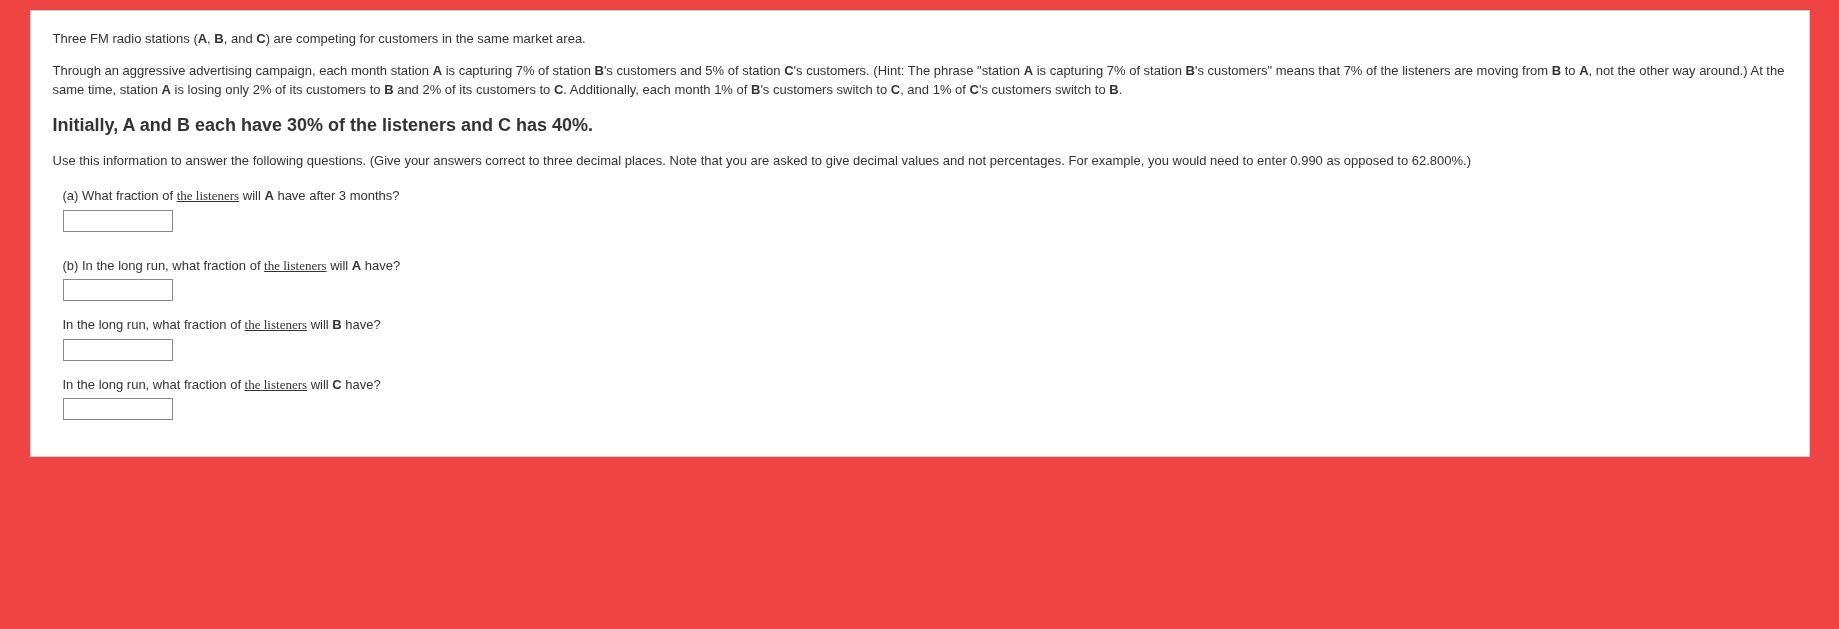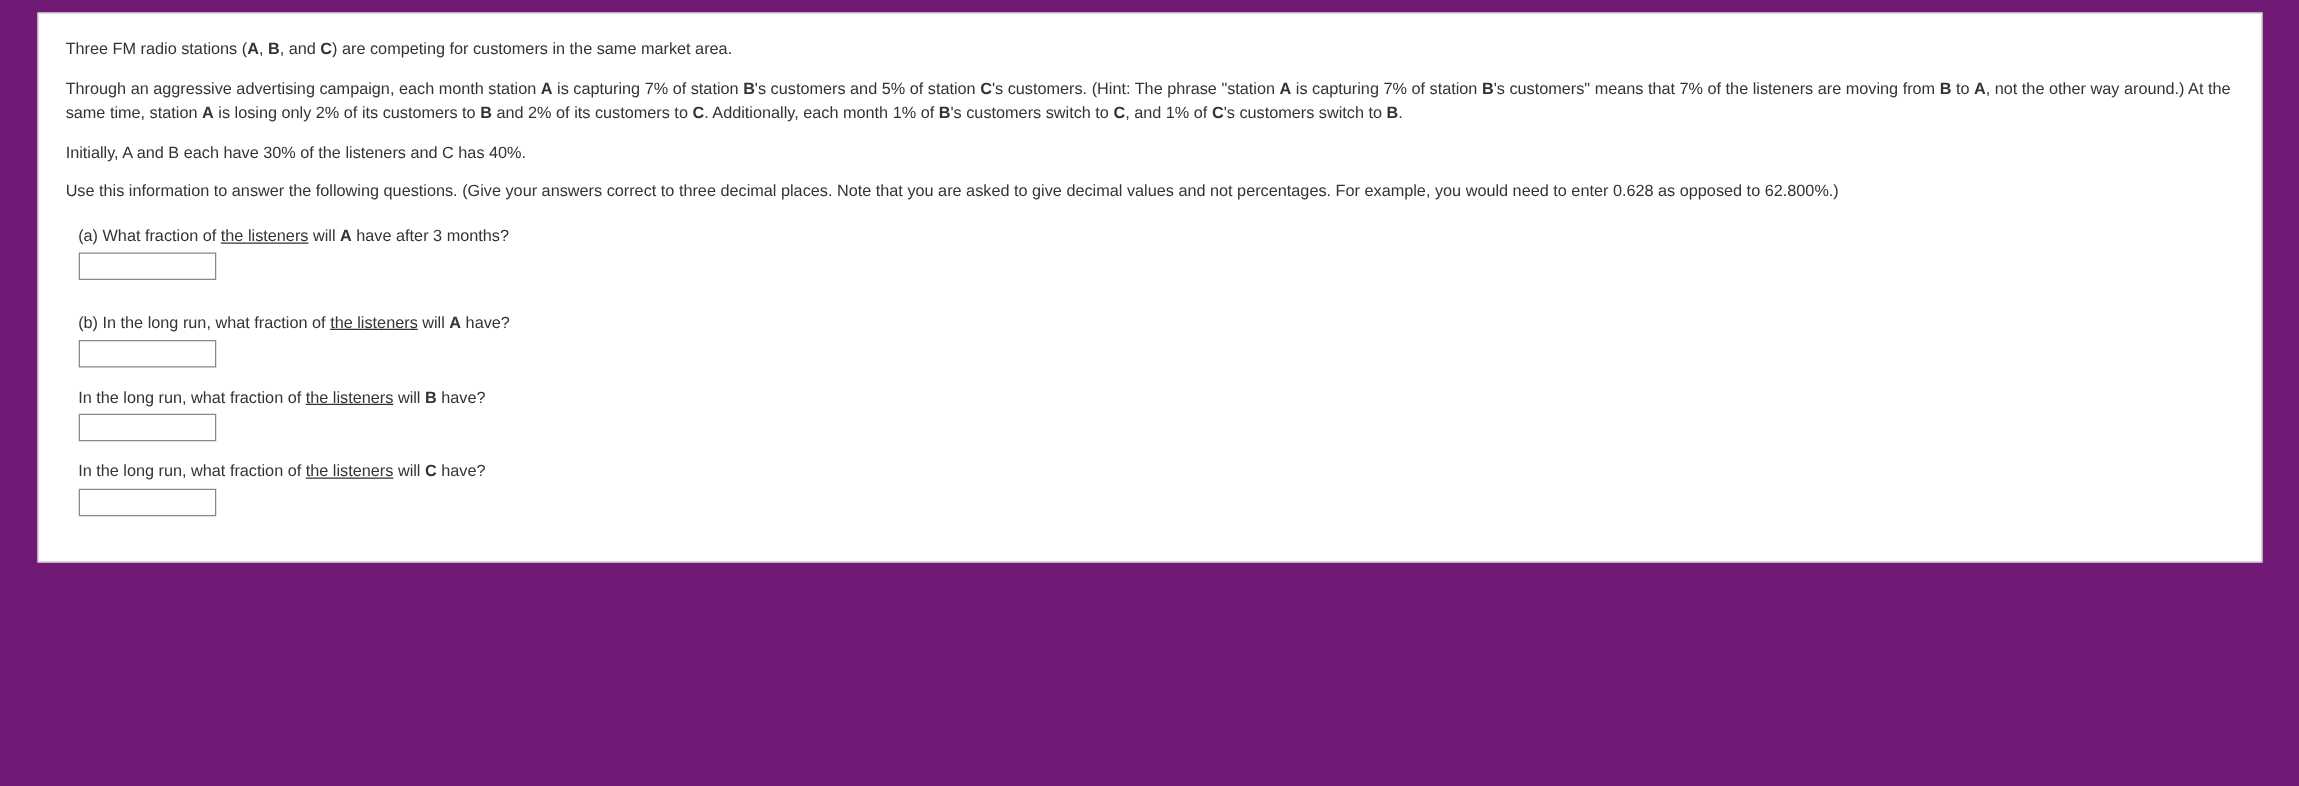--- a/index.html
+++ b/index.html
@@ -11,21 +11,21 @@
     body {
       background: #f0f0f0;
       font-family: Arial, sans-serif;
       font-size: 13px;
       color: #333;
     }
 
     .page-container {
       width: 1839px;
       min-height: 629px;
-      background: #701a75;
+      background: #ef4444;
       display: flex;
       align-items: flex-start;
       justify-content: center;
       padding: 10px;
     }
 
     .card {
       background: #fff;
       border: 1px solid #ccc;
       width: 1780px;
@@ -39,21 +39,22 @@
       color: #333;
     }
 
     .intro-paragraph span.bold {
       font-weight: bold;
     }
 
     .initially-line {
       margin-bottom: 12px;
       line-height: 1.5;
-      font-size: 13px;
+      font-size: 18px;
+      font-weight: bold;
     }
 
     .use-info-line {
       margin-bottom: 16px;
       line-height: 1.5;
       font-size: 13px;
     }
 
     .questions-section {
       padding-left: 10px;
@@ -69,20 +70,21 @@
       margin-bottom: 4px;
       line-height: 1.5;
     }
 
     .question-label span.bold {
       font-weight: bold;
     }
 
     .question-label span.underline {
       text-decoration: underline;
+      font-family: Liberation Serif, serif;
     }
 
     .answer-input {
       display: block;
       width: 110px;
       height: 22px;
       border: 1px solid #888;
       background: #fff;
       font-size: 12px;
       padding: 2px 4px;
@@ -110,21 +112,21 @@
 
     <p class="intro-paragraph">
       Through an aggressive advertising campaign, each month station <span class="bold">A</span> is capturing 7% of station <span class="bold">B</span>'s customers and 5% of station <span class="bold">C</span>'s customers. (Hint: The phrase "station <span class="bold">A</span> is capturing 7% of station <span class="bold">B</span>'s customers" means that 7% of the listeners are moving from <span class="bold">B</span> to <span class="bold">A</span>, not the other way around.) At the same time, station <span class="bold">A</span> is losing only 2% of its customers to <span class="bold">B</span> and 2% of its customers to <span class="bold">C</span>. Additionally, each month 1% of <span class="bold">B</span>'s customers switch to <span class="bold">C</span>, and 1% of <span class="bold">C</span>'s customers switch to <span class="bold">B</span>.
     </p>
 
     <p class="initially-line">
       Initially, <span class="bold">A</span> and <span class="bold">B</span> each have 30% of the listeners and <span class="bold">C</span> has 40%.
     </p>
 
     <p class="use-info-line">
-      Use this information to answer the following questions. (Give your answers correct to three decimal places. Note that you are asked to give decimal values and not percentages. For example, you would need to enter 0.628 as opposed to 62.800%.)
+      Use this information to answer the following questions. (Give your answers correct to three decimal places. Note that you are asked to give decimal values and not percentages. For example, you would need to enter 0.990 as opposed to 62.800%.)
     </p>
 
     <div class="questions-section">
 
       <div class="question-group">
         <div class="question-label">
           <span>(a) What fraction of <span class="underline">the listeners</span> will <span class="bold">A</span> have after 3 months?</span>
         </div>
         <input class="answer-input" type="text" style="">
       </div>

